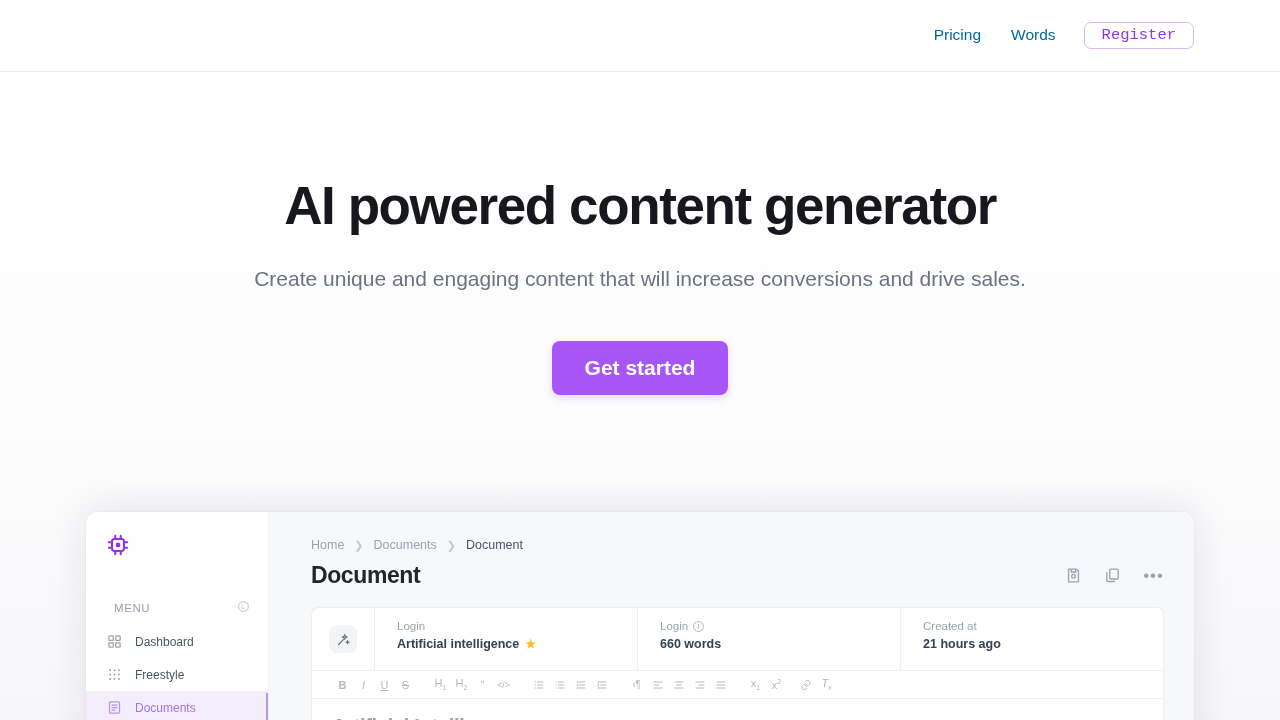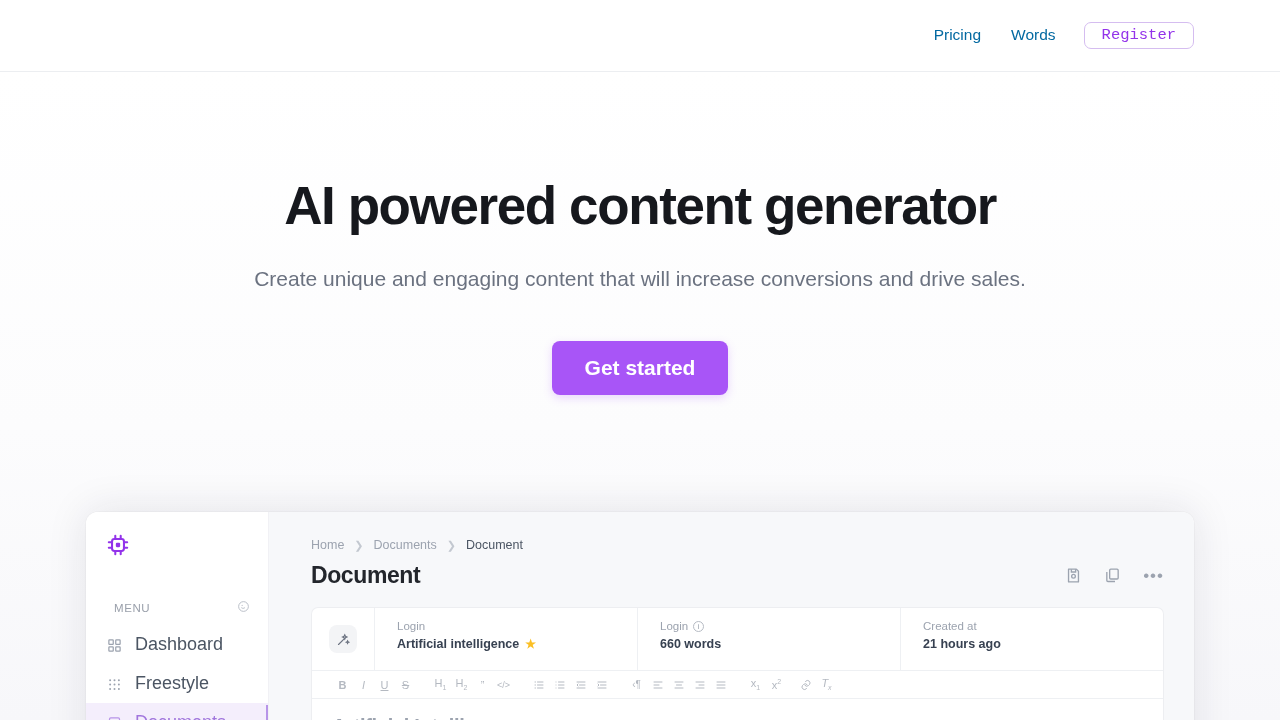--- a/index.html
+++ b/index.html
@@ -96,21 +96,21 @@
     margin: 38px 0 10px 0;
     padding: 0 18px 0 28px;
     display: flex; align-items: center;
     font-size: 11.5px; letter-spacing: .6px;
     color: #9aa0ab; font-weight: 400;
   }
   .menu-head .spacer { flex: 1; }
   .side-item {
     display: flex; align-items: center; gap: 13px;
     padding: 9px 0 9px 21px;
-    font-size: 18px; color: #4b5563;
+    font-size: 12px; color: #4b5563;
     cursor: pointer; position: relative;
   }
   .side-item .ico { width: 15px; height: 15px; display: block; flex: none; }
   .side-item.active {
     background: #f4eefc;
     color: #a176dd;
   }
   .side-item.active::after {
     content: ""; position: absolute; right: 0; top: 2px; bottom: 2px;
     width: 2px; background: #b794e8;

